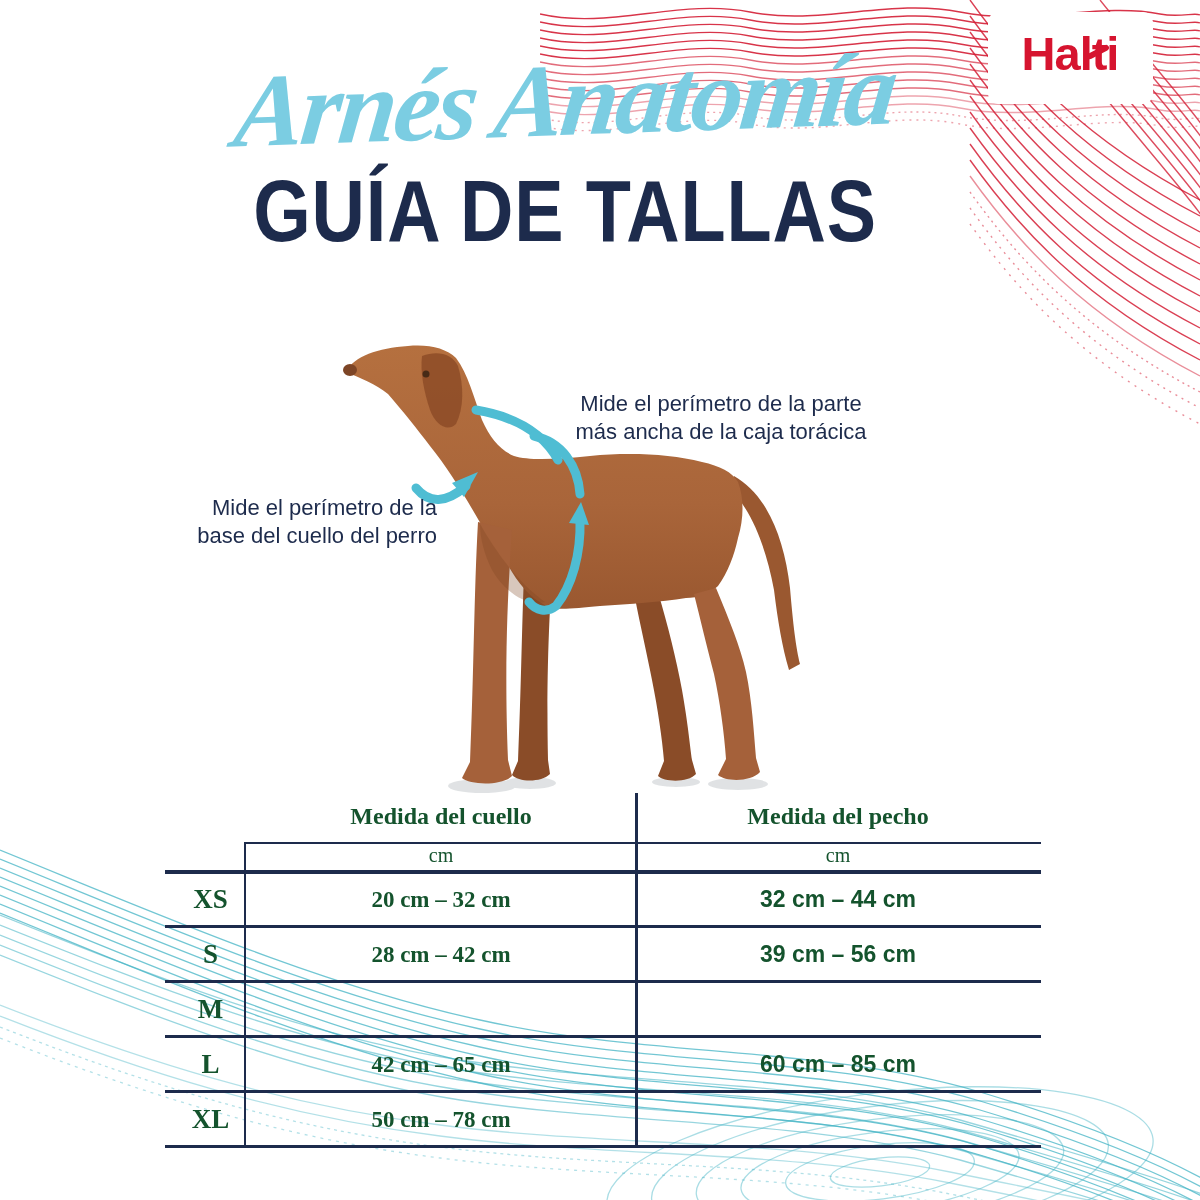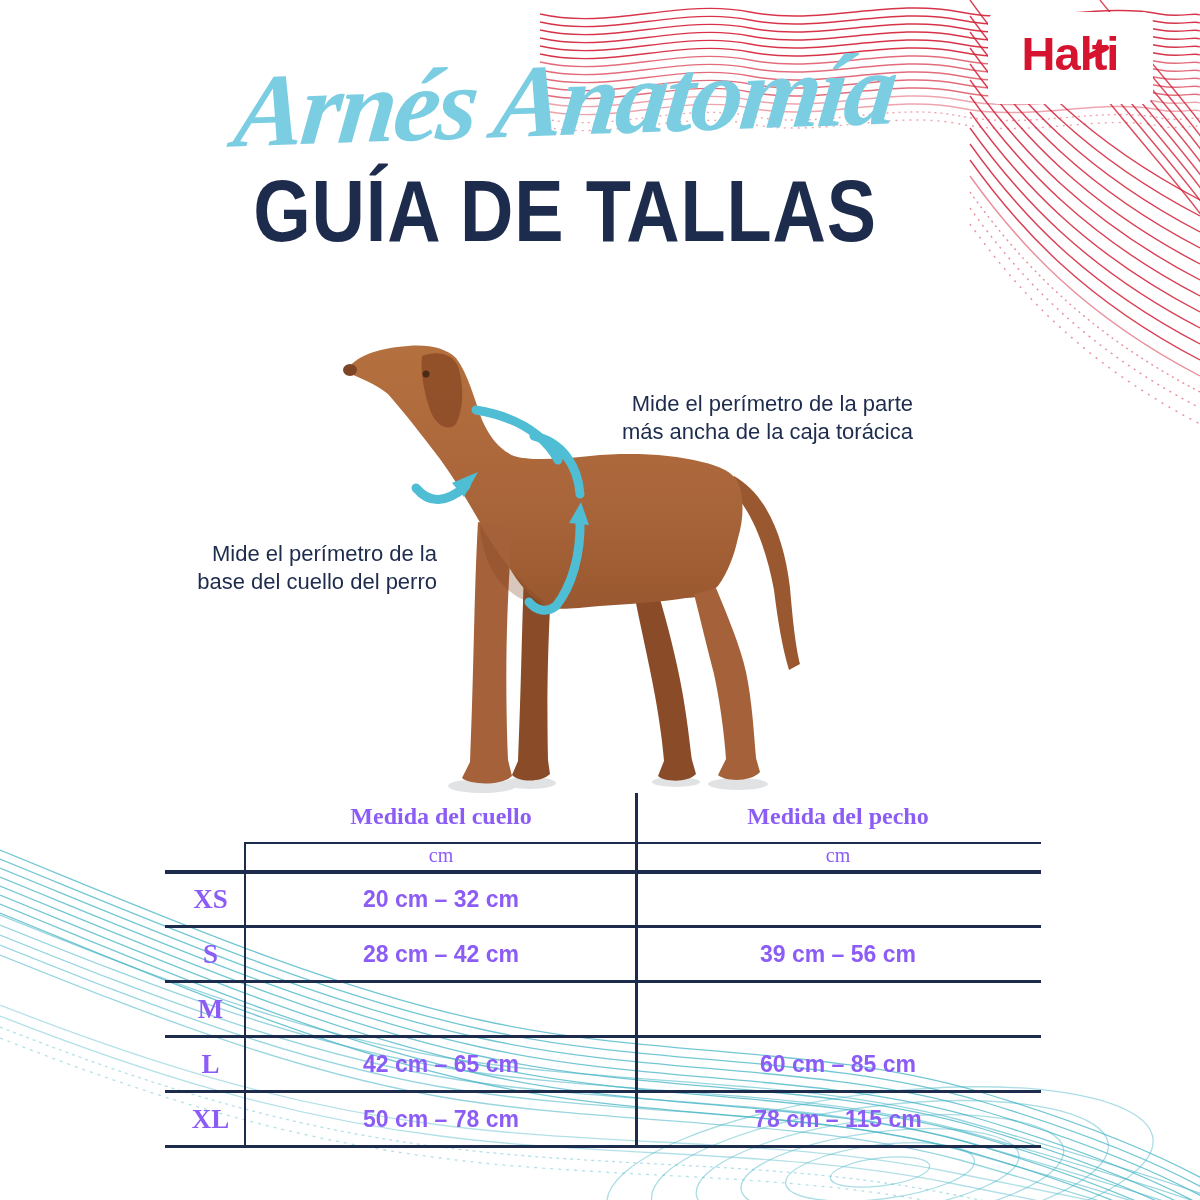--- a/index.html
+++ b/index.html
@@ -18,30 +18,30 @@
     font-size:22px;line-height:28px;font-weight:bold;color:#1d2b4c;z-index:3;}
   
   .logo-text{position:absolute;left:1005px;top:26px;width:130px;height:56px;
     text-align:center;font-size:47px;font-weight:bold;color:#d6142f;
     letter-spacing:-1px;z-index:3;}
   .logo-slash{position:absolute;left:1086px;top:49px;width:24px;height:6px;
     background:#d6142f;border-radius:3px;transform:rotate(-28deg);z-index:4;}
   
   .note{position:absolute;font-size:22px;line-height:28px;font-weight:500;
     color:#1d2b4c;z-index:3;}
-  .note-chest{left:583px;top:390px;width:330px;text-align:right;}
-  .note-neck{left:115px;top:540px;width:322px;text-align:right;}
+  .note-chest{left:556px;top:390px;width:330px;text-align:center;}
+  .note-neck{left:115px;top:494px;width:322px;text-align:right;}
   
   .size-table{position:absolute;left:165px;top:793px;width:876px;height:358px;z-index:2;
-    color:#8b5cf6;text-align:center;}
+    color:#14532d;text-align:center;}
   .tline{position:absolute;background:#1d2b4c;}
   .trow{position:absolute;left:0;width:876px;height:55px;display:flex;align-items:center;}
   .cell{position:absolute;display:flex;align-items:center;justify-content:center;height:100%;}
   .c-size{left:6px;width:79px;font-family:Liberation Serif, serif;font-weight:bold;font-size:27px;}
-  .c-neck{left:82px;width:388px;}
+  .c-neck{left:82px;width:388px;font-family:Liberation Serif, serif;}
   .c-chest{left:473px;width:400px;}
   .c-val{font-size:23px;font-weight:bold;}
   .thead-row{position:absolute;top:0px;left:0;width:876px;height:47px;}
   .thead-cell{font-family:"Liberation Serif",serif;font-weight:bold;font-size:24px;}
   .unit-row{position:absolute;top:49px;left:0;width:876px;height:27px;}
   .unit-cell{font-family:"Liberation Serif",serif;font-weight:normal;font-size:20px;}
 </style>
 </head>
 <body>
 
@@ -233,34 +233,34 @@
     <div class="tline" style="left:0;top:77px;width:876px;height:4px;"></div>
     <div class="tline" style="left:0;top:132px;width:876px;height:3px;"></div>
     <div class="tline" style="left:0;top:187px;width:876px;height:3px;"></div>
     <div class="tline" style="left:0;top:242px;width:876px;height:3px;"></div>
     <div class="tline" style="left:0;top:297px;width:876px;height:3px;"></div>
     <div class="tline" style="left:0;top:352px;width:876px;height:3px;"></div>
 
     <div class="trow" style="top:79px;">
       <div class="cell c-size">XS</div>
       <div class="cell c-neck c-val">20 cm – 32 cm</div>
+      <div class="cell c-chest c-val">32 cm – 44 cm</div>
     </div>
     <div class="trow" style="top:134px;">
       <div class="cell c-size">S</div>
       <div class="cell c-neck c-val">28 cm – 42 cm</div>
       <div class="cell c-chest c-val">39 cm – 56 cm</div>
     </div>
     <div class="trow" style="top:189px;">
       <div class="cell c-size">M</div>
     </div>
     <div class="trow" style="top:244px;">
       <div class="cell c-size">L</div>
       <div class="cell c-neck c-val">42 cm – 65 cm</div>
       <div class="cell c-chest c-val">60 cm – 85 cm</div>
     </div>
     <div class="trow" style="top:299px;">
       <div class="cell c-size">XL</div>
       <div class="cell c-neck c-val">50 cm – 78 cm</div>
-      <div class="cell c-chest c-val">78 cm – 115 cm</div>
     </div>
   </div>
 
 </div>
 
 </body></html>

